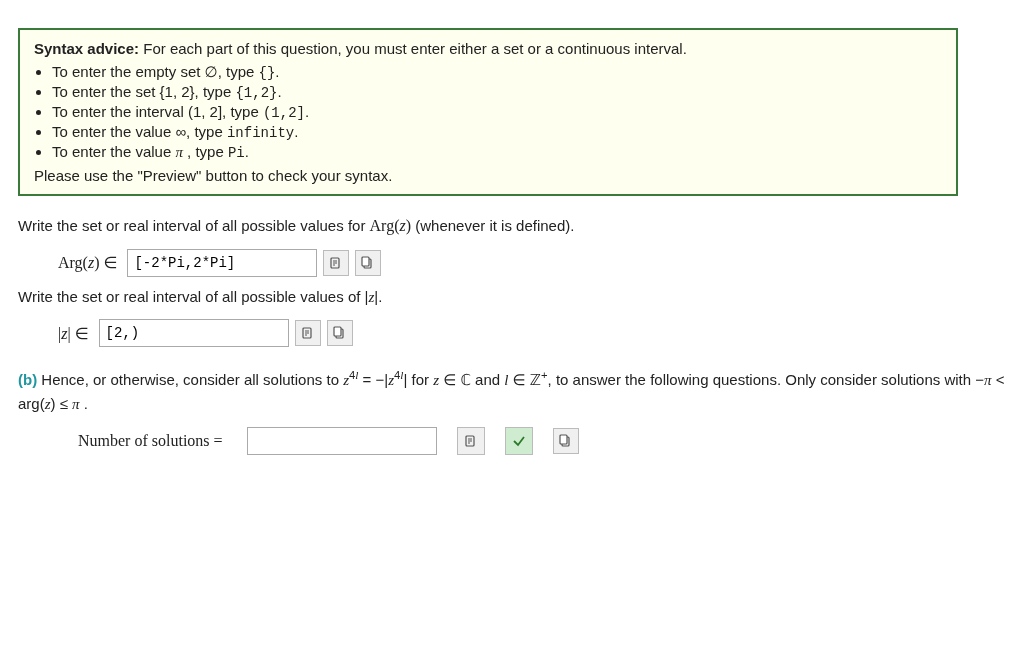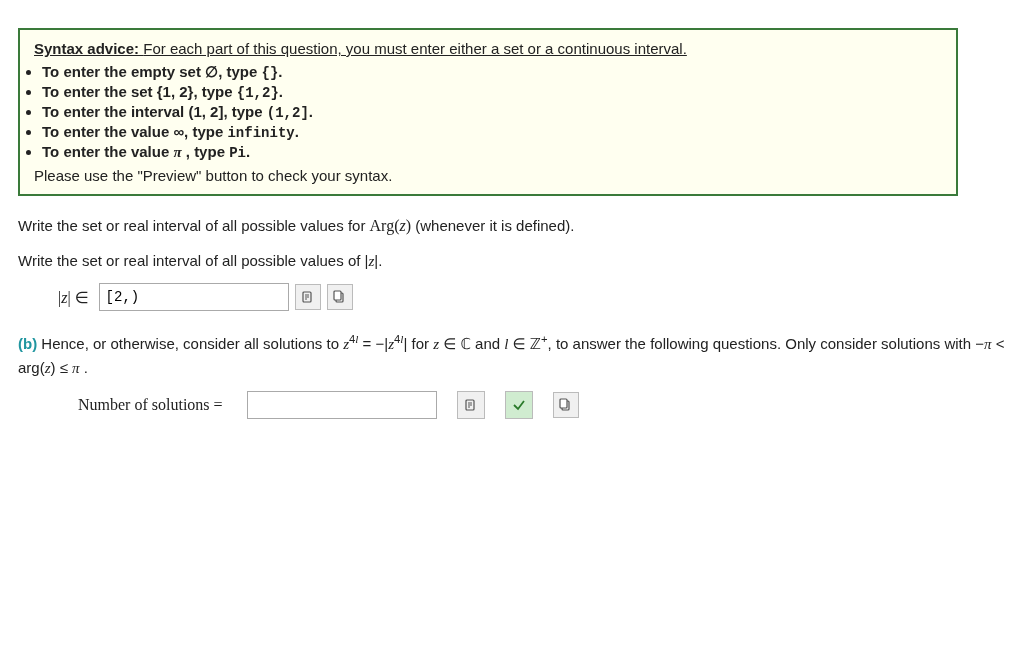--- a/index.html
+++ b/index.html
@@ -22,28 +22,26 @@
     }
     .syntax-box {
       border: 2px solid #3a7a3a;
       background: #fffff0;
       padding: 10px 14px 10px 14px;
       margin: 10px 0 18px 0;
       max-width: 940px;
     }
     .syntax-box .syntax-title {
       font-weight: bold;
-      text-decoration: underline;
       margin-bottom: 6px;
     }
     .syntax-box ul {
-      margin-left: 8px;
+      margin-left: 18px;
       margin-top: 4px;
       margin-bottom: 6px;
-      font-weight: bold;
     }
     .syntax-box ul li {
       margin-bottom: 2px;
     }
     .syntax-box .preview-note {
       margin-top: 6px;
     }
     code, .mono {
       font-family: 'Courier New', monospace;
       font-size: 14px;
@@ -131,20 +129,38 @@
       <li>To enter the interval (1, 2], type <code>(1,2]</code>.</li>
       <li>To enter the value ∞, type <code>infinity</code>.</li>
       <li>To enter the value <span class="math">π</span> , type <code>Pi</code>.</li>
     </ul>
     <div class="preview-note">Please use the "Preview" button to check your syntax.</div>
   </div>
 
   <p class="question-text">
     Write the set or real interval of all possible values for <span style="font-family:'Times New Roman',serif; font-size:16px;">Arg(<span class="math">z</span>)</span> (whenever it is defined).
   </p>
+  <div class="input-row">
+    <span class="input-label">Arg(<span class="math">z</span>) ∈</span>
+    <input class="input-field" type="text" value="[-2*Pi,2*Pi]" style="">
+    <button class="icon-btn" title="Preview">
+      <svg width="14" height="14" viewBox="0 0 14 14">
+          <rect x="2" y="2" width="8" height="10" rx="1" fill="none" stroke="#555" stroke-width="1.2"></rect>
+          <line x1="4" y1="5" x2="8" y2="5" stroke="#555" stroke-width="1"></line>
+          <line x1="4" y1="7" x2="8" y2="7" stroke="#555" stroke-width="1"></line>
+          <line x1="4" y1="9" x2="6" y2="9" stroke="#555" stroke-width="1"></line>
+        </svg>
+    </button>
+    <button class="icon-btn" title="Copy">
+      <svg width="14" height="14" viewBox="0 0 14 14">
+          <rect x="3" y="3" width="7" height="9" rx="1" fill="none" stroke="#555" stroke-width="1.2"></rect>
+          <rect x="1" y="1" width="7" height="9" rx="1" fill="#fff" stroke="#555" stroke-width="1.2"></rect>
+        </svg>
+    </button>
+  </div>
 
   <p class="question-text">
     Write the set or real interval of all possible values of |<span class="math">z</span>|.
   </p>
   <div class="input-row">
     <span class="input-label">|<span class="math">z</span>| ∈</span>
     <input class="input-field" type="text" value="[2,)" style="">
     <button class="icon-btn" title="Preview">
       <svg width="14" height="14" viewBox="0 0 14 14">
           <rect x="2" y="2" width="8" height="10" rx="1" fill="none" stroke="#555" stroke-width="1.2"></rect>

